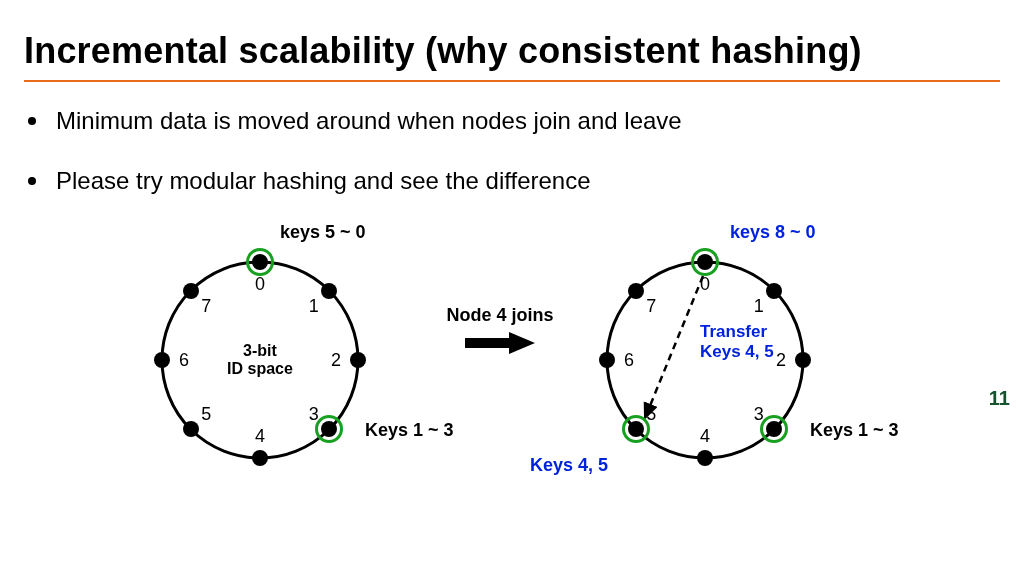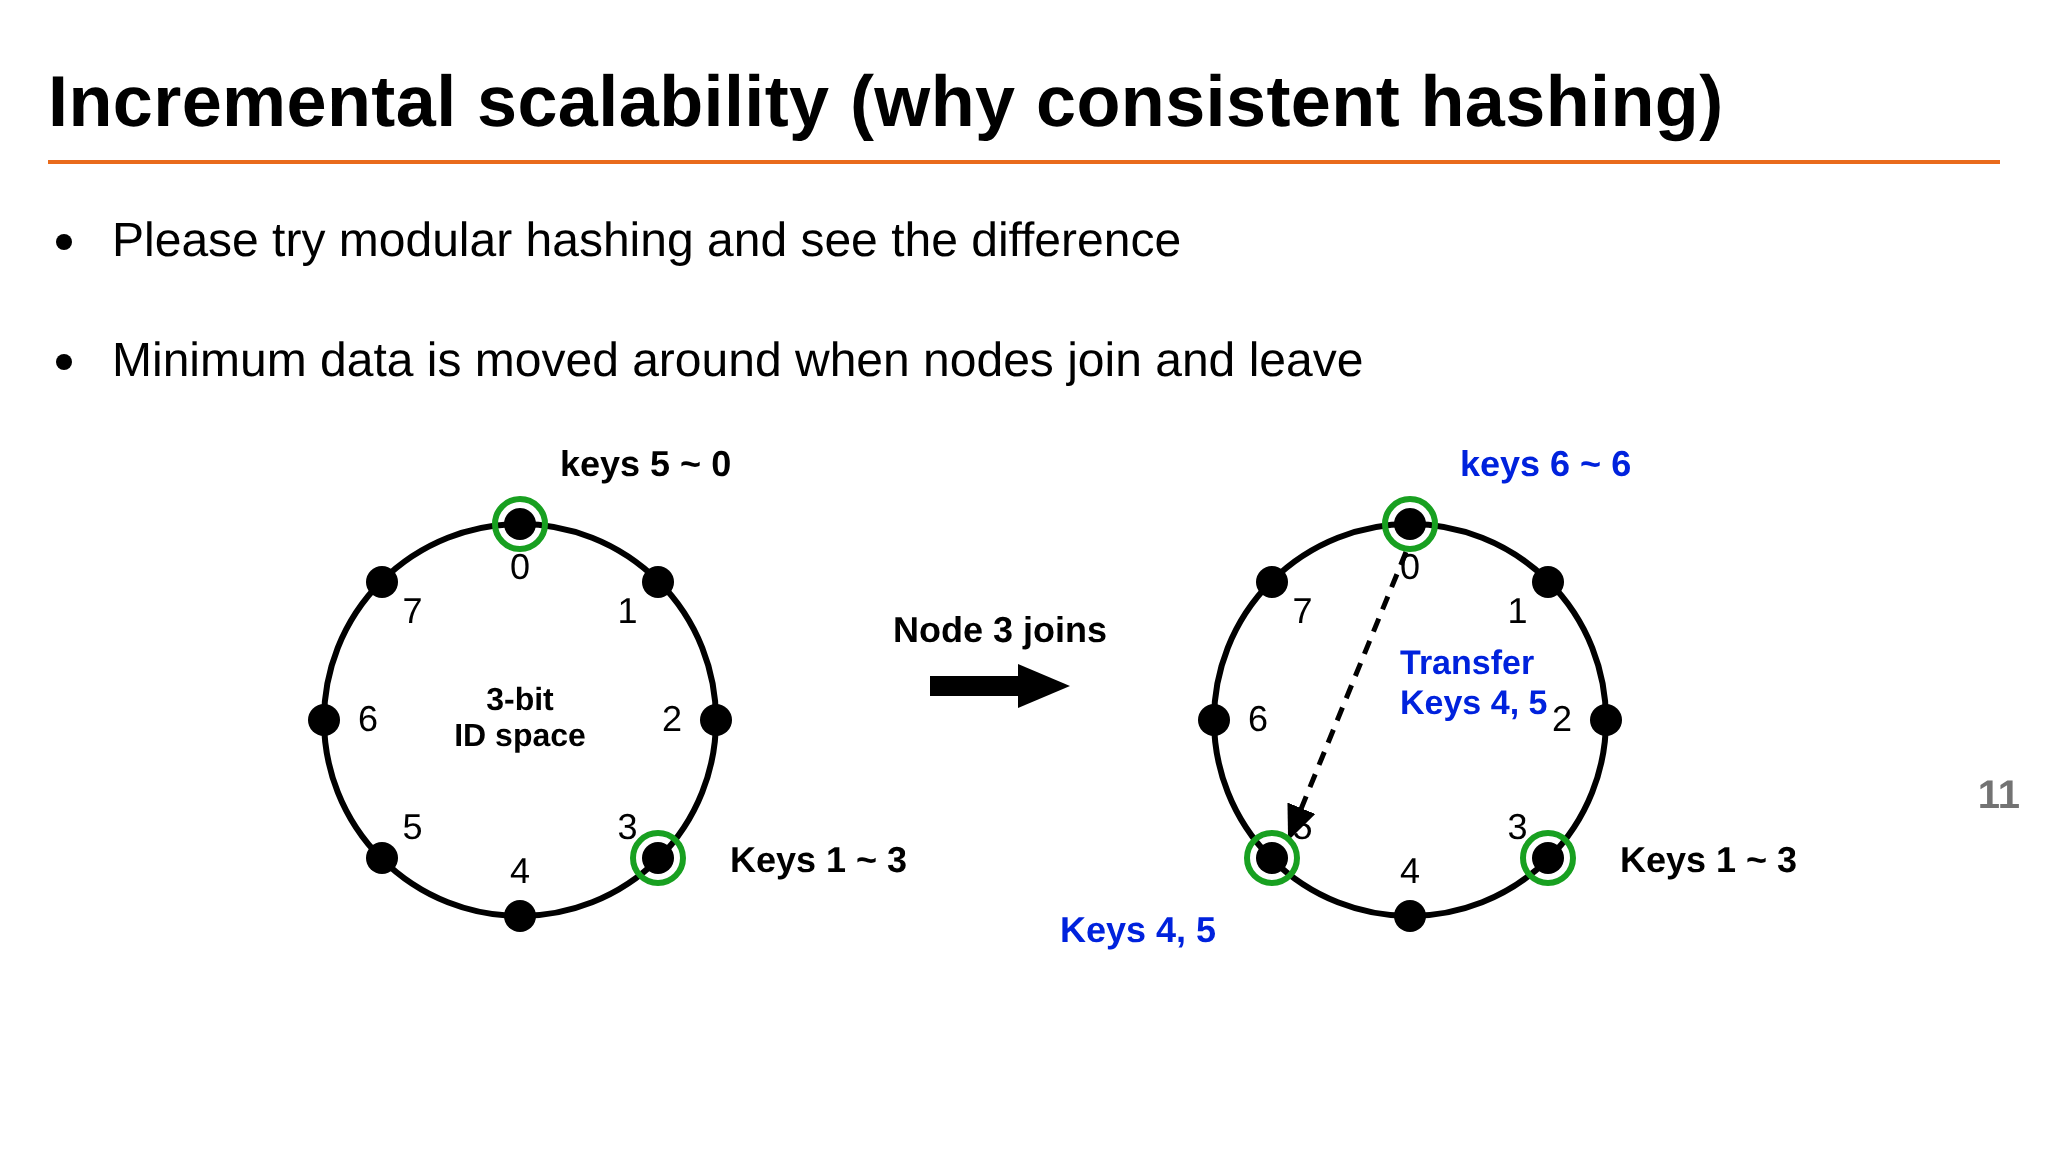--- a/index.html
+++ b/index.html
@@ -51,21 +51,21 @@
     background: #000;
     border-radius: 50%;
     margin-top: 12px;
     margin-right: 20px;
     flex: 0 0 auto;
   }
   .pagenum {
     position: absolute;
     right: 14px;
     bottom: 6px;
-    color: #737373;
+    color: #14532d;
     font-weight: 700;
     font-size: 20px;
   }
 
   
   .diagram {
     position: absolute;
     left: 0;
     top: 220px;
     width: 1024px;
@@ -140,25 +140,25 @@
 <body>
 
 <div class="slide">
 
   <div class="title">Incremental scalability (why consistent hashing)</div>
   <div class="title-rule"></div>
 
   <div class="bullets">
     <div class="row">
       <div class="dot"></div>
-      <div>Please try modular hashing and see the difference</div>
+      <div>Minimum data is moved around when nodes join and leave</div>
     </div>
     <div class="row">
       <div class="dot"></div>
-      <div>Minimum data is moved around when nodes join and leave</div>
+      <div>Please try modular hashing and see the difference</div>
     </div>
   </div>
 
   <div class="diagram">
 
     <div class="ring" id="ring-left" style="left:150px; top:30px;">
       <svg width="220" height="220" viewBox="0 0 220 220">
         <circle cx="110" cy="110" r="98" fill="none" stroke="#000" stroke-width="3"></circle>
       </svg>
       <div class="center-label">
@@ -179,21 +179,21 @@
         <div class="numlabel" style="left: 56.2599px; top: 163.74px;">5</div>
         <div class="node" style="left: 12px; top: 110px;"></div>
         <div class="numlabel" style="left: 34px; top: 110px;">6</div>
         <div class="node" style="left: 40.7035px; top: 40.7035px;"></div>
         <div class="numlabel" style="left: 56.2599px; top: 56.2599px;">7</div>
       </div>
     <div class="ann" style="left:280px; top:2px;">keys 5 ~ 0</div>
     <div class="ann" style="left:365px; top:200px;">Keys 1 ~ 3</div>
 
     <div class="arrow-wrap">
-      <div class="cap">Node 3 joins</div>
+      <div class="cap">Node 4 joins</div>
       <svg class="arrow" viewBox="0 0 70 22">
         <rect x="0" y="6" width="46" height="10" fill="#000"></rect>
         <polygon points="44,0 70,11 44,22" fill="#000"></polygon>
       </svg>
     </div>
 
     <div class="ring" id="ring-right" style="left:595px; top:30px;">
       <svg width="220" height="220" viewBox="0 0 220 220">
         <circle cx="110" cy="110" r="98" fill="none" stroke="#000" stroke-width="3"></circle>
       </svg>
@@ -216,21 +216,21 @@
         <div class="numlabel" style="left: 163.74px; top: 163.74px;">3</div>
         <div class="node" style="left: 110px; top: 208px;"></div>
         <div class="numlabel" style="left: 110px; top: 186px;">4</div>
         <div class="node box" style="left: 40.7035px; top: 179.296px;"></div>
         <div class="numlabel" style="left: 56.2599px; top: 163.74px;">5</div>
         <div class="node" style="left: 12px; top: 110px;"></div>
         <div class="numlabel" style="left: 34px; top: 110px;">6</div>
         <div class="node" style="left: 40.7035px; top: 40.7035px;"></div>
         <div class="numlabel" style="left: 56.2599px; top: 56.2599px;">7</div>
       </div>
-    <div class="ann blue" style="left:730px; top:2px;">keys 6 ~ 6</div>
+    <div class="ann blue" style="left:730px; top:2px;">keys 8 ~ 0</div>
     <div class="ann blue" style="left:700px; top:102px; white-space:pre; font-size:17px;">Transfer
 Keys 4, 5</div>
     <div class="ann" style="left:810px; top:200px;">Keys 1 ~ 3</div>
     <div class="ann blue" style="left:530px; top:235px;">Keys 4, 5</div>
 
   </div>
 
   <div class="pagenum">11</div>
 </div>
 

